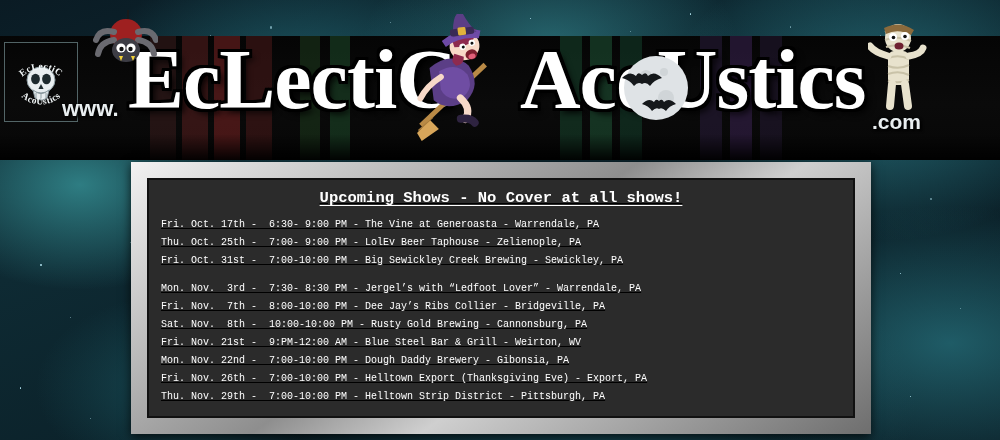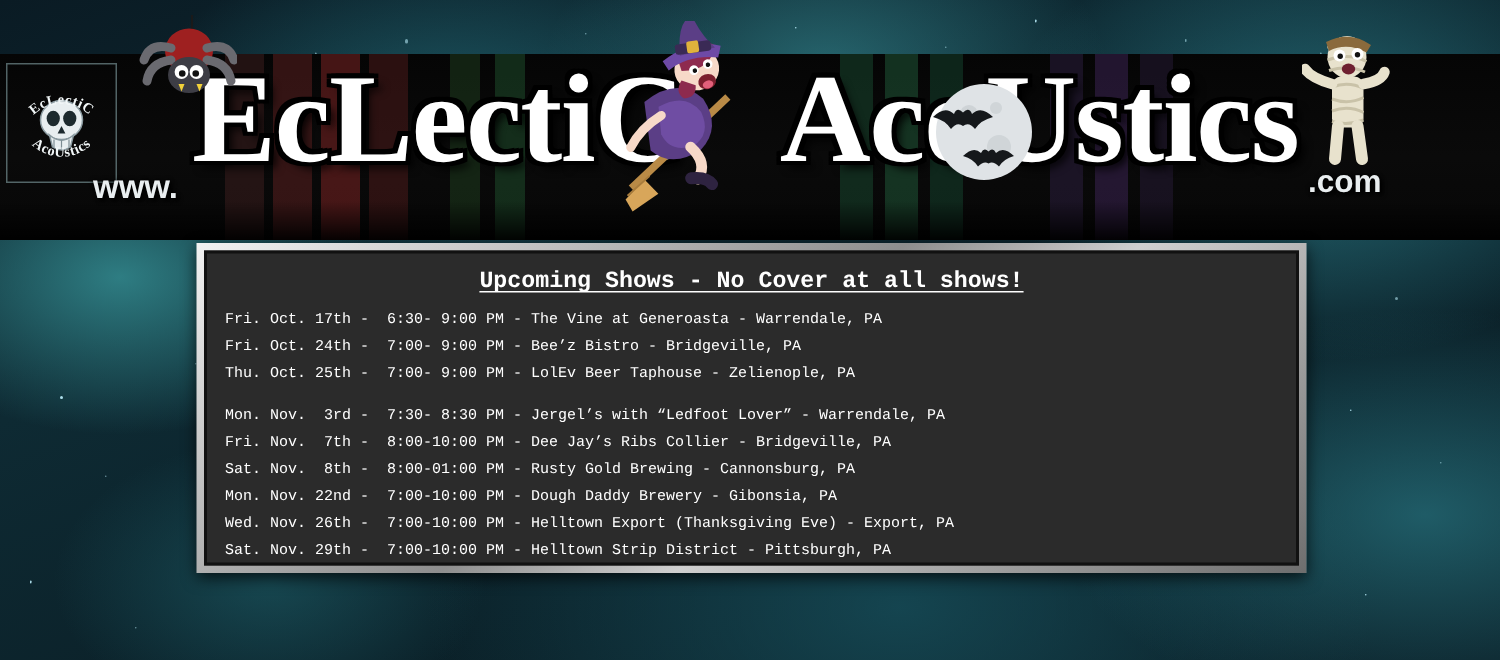--- a/index.html
+++ b/index.html
@@ -58,37 +58,38 @@
       3px 3px 0 #000, -3px 3px 0 #000, 3px -3px 0 #000, -3px -3px 0 #000,
       5px 5px 6px rgba(0,0,0,.9);
   }
   .wordmark .gap { display:inline-block; width:64px; }
 
   .www, .comtxt {
     position:absolute; color:#e9eef0; font-size:22px; font-weight:bold;
     font-family:"Liberation Sans", sans-serif;
     text-shadow:2px 2px 3px #000, 0 0 3px #000;
   }
-  .www  { left:62px;  top:112px; }
+  .www  { left:62px;  top:96px; }
   .comtxt { left:872px; top:110px; font-size:21px; }
 
   
   .tagline {
     position:absolute; left:0; right:0; top:138px; height:24px;
     text-align:center; color:#ffffff;
     font-size:19px; font-weight:bold; letter-spacing:.2px;
     text-shadow:2px 2px 3px #000;
   }
 
   
   .panel {
-    position:absolute; left:131px; top:162px; width:740px; height:220px;
+    position:absolute; left:131px; top:162px; width:740px; height:272px;
     background:linear-gradient(145deg,#f2f2f2,#8e8e8e 45%,#cfcfcf 60%,#6e6e6e 100%);
-    padding:5px;
+    padding:16px;
     box-shadow:0 3px 10px rgba(0,0,0,.75);
+    text-decoration:underline;
   }
   .panel-inner {
     width:100%; height:100%;
     background:#2b2b2b;
     border:2px solid #111;
     padding:9px 0 0 0;
     overflow:hidden;
   }
   .panel-title {
     text-align:center; color:#fff;
@@ -280,26 +281,27 @@
       <path d="M37,62 l3,22" stroke="#e8e2cd" stroke-width="8" stroke-linecap="round"></path>
     </g>
   </svg>
 
 
   <div class="panel">
     <div class="panel-inner">
       <div class="panel-title">Upcoming Shows - No Cover at all shows!</div>
       <div class="rows" id="rows">
           <div class="row">Fri. Oct. 17th -  6:30- 9:00 PM - The Vine at Generoasta - Warrendale, PA</div>
-          <div class="row">Fri. Oct. 24th -  7:00- 9:00 PM - Bee’z Bistro - Bridgeville, PA</div>
           <div class="row">Thu. Oct. 25th -  7:00- 9:00 PM - LolEv Beer Taphouse - Zelienople, PA</div>
+          <div class="row">Fri. Oct. 31st -  7:00-10:00 PM - Big Sewickley Creek Brewing - Sewickley, PA</div>
           <div class="row spacer"></div>
           <div class="row">Mon. Nov.  3rd -  7:30- 8:30 PM - Jergel’s with “Ledfoot Lover” - Warrendale, PA</div>
           <div class="row">Fri. Nov.  7th -  8:00-10:00 PM - Dee Jay’s Ribs Collier - Bridgeville, PA</div>
-          <div class="row">Sat. Nov.  8th -  8:00-01:00 PM - Rusty Gold Brewing - Cannonsburg, PA</div>
+          <div class="row">Sat. Nov.  8th -  10:00-10:00 PM - Rusty Gold Brewing - Cannonsburg, PA</div>
+          <div class="row">Fri. Nov. 21st -  9:PM-12:00 AM - Blue Steel Bar &amp; Grill - Weirton, WV</div>
           <div class="row">Mon. Nov. 22nd -  7:00-10:00 PM - Dough Daddy Brewery - Gibonsia, PA</div>
-          <div class="row">Wed. Nov. 26th -  7:00-10:00 PM - Helltown Export (Thanksgiving Eve) - Export, PA</div>
-          <div class="row">Sat. Nov. 29th -  7:00-10:00 PM - Helltown Strip District - Pittsburgh, PA</div>
+          <div class="row">Fri. Nov. 26th -  7:00-10:00 PM - Helltown Export (Thanksgiving Eve) - Export, PA</div>
+          <div class="row">Thu. Nov. 29th -  7:00-10:00 PM - Helltown Strip District - Pittsburgh, PA</div>
         </div>
     </div>
   </div>
 
 </div>
 
 </body></html>

